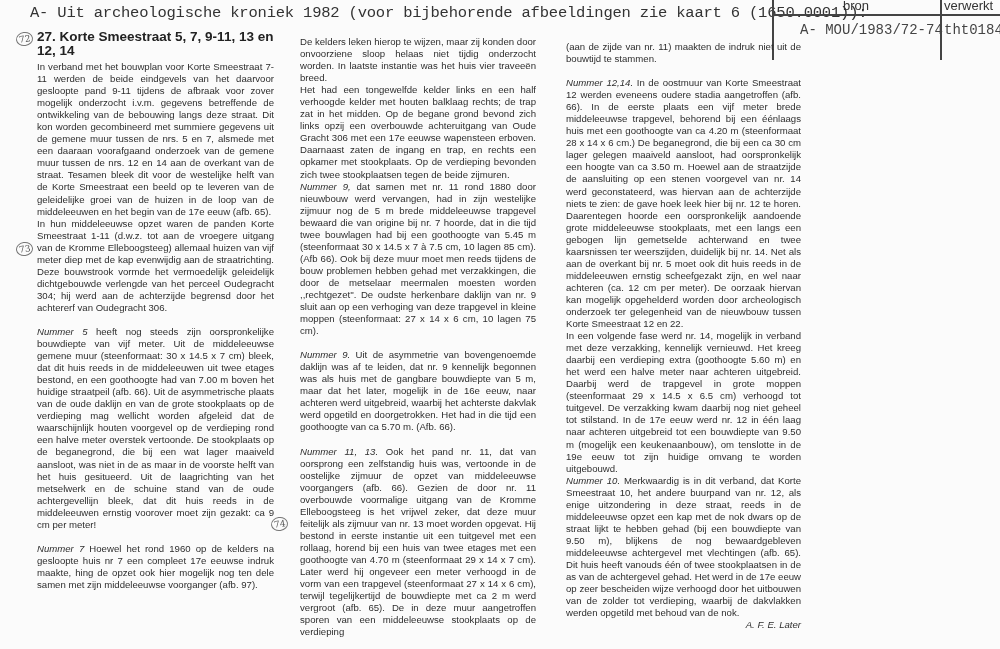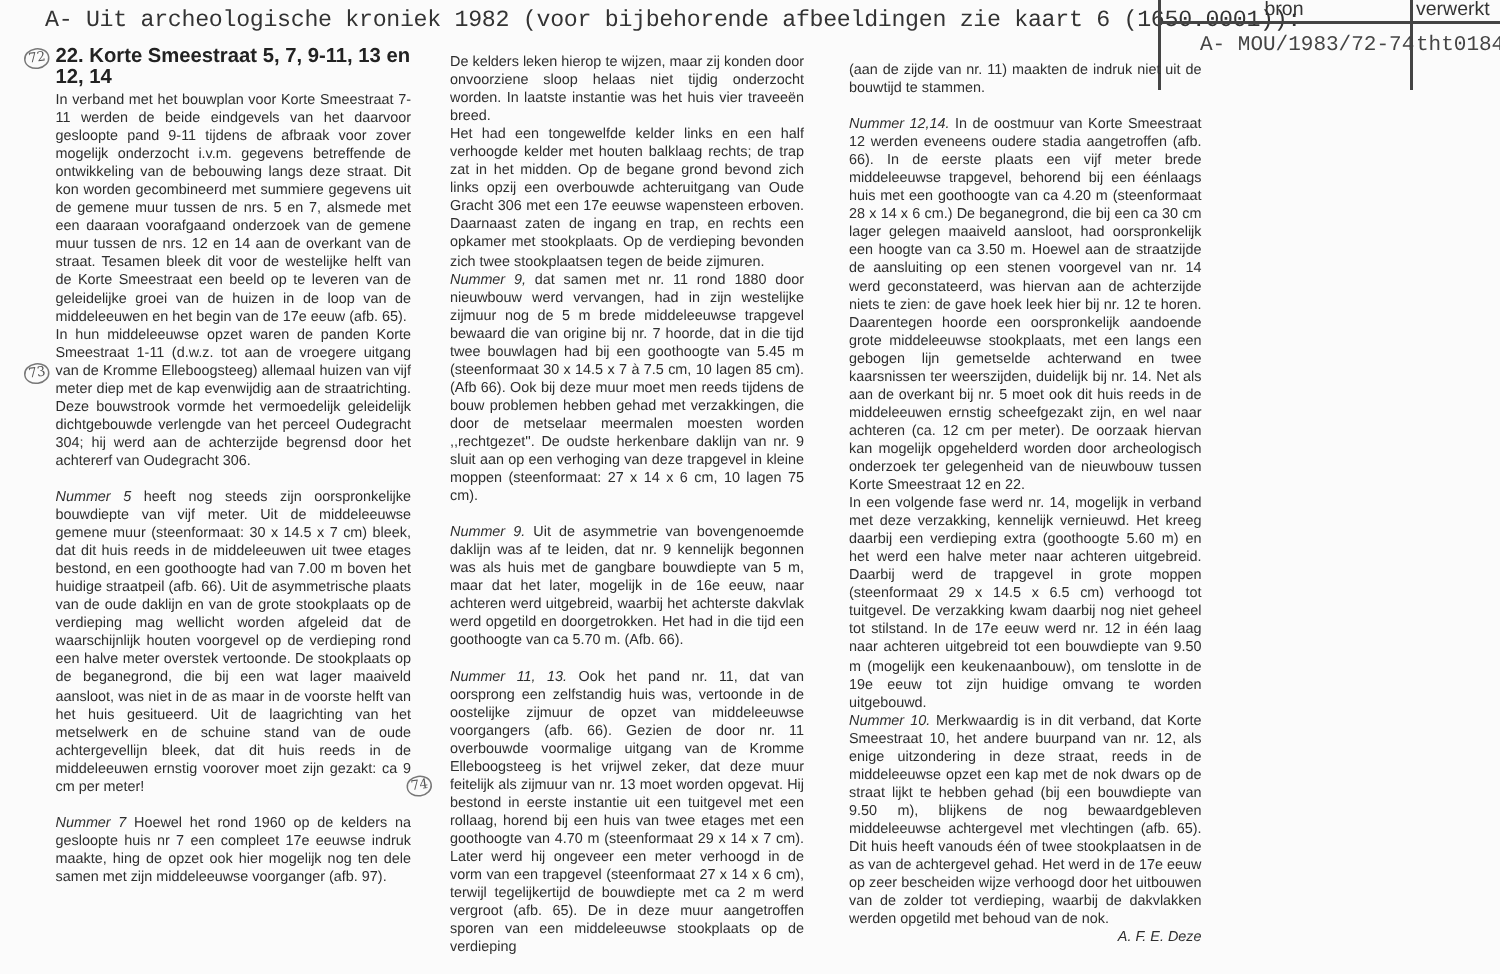--- a/index.html
+++ b/index.html
@@ -62,21 +62,21 @@
   <div class="h-verw">verwerkt</div>
   <div class="v-bron">A- MOU/1983/72-74</div>
   <div class="v-verw">tht0184</div>
 </div>
 
 <div class="margin-note n1">72</div>
 <div class="margin-note n2">73</div>
 <div class="margin-note n3">74</div>
 
 <div class="art-title">
-  <span>22.</span>
+  <span>27.</span>
   <span>Korte Smeestraat 5, 7, 9-11, 13 en 12, 14</span>
 </div>
 
 <div class="col col1">
   <p>In verband met het bouwplan voor Korte Smeestraat 7-11 werden de beide eindgevels van het daarvoor gesloopte pand 9-11 tijdens de afbraak voor zover mogelijk onderzocht i.v.m. gegevens betreffende de ontwikkeling van de bebouwing langs deze straat. Dit kon worden gecombineerd met summiere gegevens uit de gemene muur tussen de nrs. 5 en 7, alsmede met een daaraan voorafgaand onderzoek van de gemene muur tussen de nrs. 12 en 14 aan de overkant van de straat. Tesamen bleek dit voor de westelijke helft van de Korte Smeestraat een beeld op te leveren van de geleidelijke groei van de huizen in de loop van de middeleeuwen en het begin van de 17e eeuw (afb. 65).</p>
   <p>In hun middeleeuwse opzet waren de panden Korte Smeestraat 1-11 (d.w.z. tot aan de vroegere uitgang van de Kromme Elleboogsteeg) allemaal huizen van vijf meter diep met de kap evenwijdig aan de straatrichting. Deze bouwstrook vormde het vermoedelijk geleidelijk dichtgebouwde verlengde van het perceel Oudegracht 304; hij werd aan de achterzijde begrensd door het achtererf van Oudegracht 306.</p>
   <p class="gap"><em>Nummer 5</em><span> heeft nog steeds zijn oorspronkelijke bouwdiepte van vijf meter. Uit de middeleeuwse gemene muur (steenformaat: 30 x 14.5 x 7 cm) bleek, dat dit huis reeds in de middeleeuwen uit twee etages bestond, en een goothoogte had van 7.00 m boven het huidige straatpeil (afb. 66). Uit de asymmetrische plaats van de oude daklijn en van de grote stookplaats op de verdieping mag wellicht worden afgeleid dat de waarschijnlijk houten voorgevel op de verdieping rond een halve meter overstek vertoonde. De stookplaats op de beganegrond, die bij een wat lager maaiveld aansloot, was niet in de as maar in de voorste helft van het huis gesitueerd. Uit de laagrichting van het metselwerk en de schuine stand van de oude achtergevellijn bleek, dat dit huis reeds in de middeleeuwen ernstig voorover moet zijn gezakt: ca 9 cm per meter!</span></p>
   <p class="gap"><em>Nummer 7</em><span> Hoewel het rond 1960 op de kelders na gesloopte huis nr 7 een compleet 17e eeuwse indruk maakte, hing de opzet ook hier mogelijk nog ten dele samen met zijn middeleeuwse voorganger (afb. 97).</span></p>
 </div>
 
@@ -86,14 +86,14 @@
   <p><em>Nummer 9,</em><span> dat samen met nr. 11 rond 1880 door nieuwbouw werd vervangen, had in zijn westelijke zijmuur nog de 5 m brede middeleeuwse trapgevel bewaard die van origine bij nr. 7 hoorde, dat in die tijd twee bouwlagen had bij een goothoogte van 5.45 m (steenformaat 30 x 14.5 x 7 à 7.5 cm, 10 lagen 85 cm). (Afb 66). Ook bij deze muur moet men reeds tijdens de bouw problemen hebben gehad met verzakkingen, die door de metselaar meermalen moesten worden ,,rechtgezet''. De oudste herkenbare daklijn van nr. 9 sluit aan op een verhoging van deze trapgevel in kleine moppen (steenformaat: 27 x 14 x 6 cm, 10 lagen 75 cm).</span></p>
   <p class="gap"><em>Nummer 9.</em><span> Uit de asymmetrie van bovengenoemde daklijn was af te leiden, dat nr. 9 kennelijk begonnen was als huis met de gangbare bouwdiepte van 5 m, maar dat het later, mogelijk in de 16e eeuw, naar achteren werd uitgebreid, waarbij het achterste dakvlak werd opgetild en doorgetrokken. Het had in die tijd een goothoogte van ca 5.70 m. (Afb. 66).</span></p>
   <p class="gap"><em>Nummer 11, 13.</em><span> Ook het pand nr. 11, dat van oorsprong een zelfstandig huis was, vertoonde in de oostelijke zijmuur de opzet van middeleeuwse voorgangers (afb. 66). Gezien de door nr. 11 overbouwde voormalige uitgang van de Kromme Elleboogsteeg is het vrijwel zeker, dat deze muur feitelijk als zijmuur van nr. 13 moet worden opgevat. Hij bestond in eerste instantie uit een tuitgevel met een rollaag, horend bij een huis van twee etages met een goothoogte van 4.70 m (steenformaat 29 x 14 x 7 cm). Later werd hij ongeveer een meter verhoogd in de vorm van een trapgevel (steenformaat 27 x 14 x 6 cm), terwijl tegelijkertijd de bouwdiepte met ca 2 m werd vergroot (afb. 65). De in deze muur aangetroffen sporen van een middeleeuwse stookplaats op de verdieping</span></p>
 </div>
 
 <div class="col col3">
   <p>(aan de zijde van nr. 11) maakten de indruk niet uit de bouwtijd te stammen.</p>
   <p class="gap"><em>Nummer 12,14.</em><span> In de oostmuur van Korte Smeestraat 12 werden eveneens oudere stadia aangetroffen (afb. 66). In de eerste plaats een vijf meter brede middeleeuwse trapgevel, behorend bij een éénlaags huis met een goothoogte van ca 4.20 m (steenformaat 28 x 14 x 6 cm.) De beganegrond, die bij een ca 30 cm lager gelegen maaiveld aansloot, had oorspronkelijk een hoogte van ca 3.50 m. Hoewel aan de straatzijde de aansluiting op een stenen voorgevel van nr. 14 werd geconstateerd, was hiervan aan de achterzijde niets te zien: de gave hoek leek hier bij nr. 12 te horen. Daarentegen hoorde een oorspronkelijk aandoende grote middeleeuwse stookplaats, met een langs een gebogen lijn gemetselde achterwand en twee kaarsnissen ter weerszijden, duidelijk bij nr. 14. Net als aan de overkant bij nr. 5 moet ook dit huis reeds in de middeleeuwen ernstig scheefgezakt zijn, en wel naar achteren (ca. 12 cm per meter). De oorzaak hiervan kan mogelijk opgehelderd worden door archeologisch onderzoek ter gelegenheid van de nieuwbouw tussen Korte Smeestraat 12 en 22.</span></p>
   <p>In een volgende fase werd nr. 14, mogelijk in verband met deze verzakking, kennelijk vernieuwd. Het kreeg daarbij een verdieping extra (goothoogte 5.60 m) en het werd een halve meter naar achteren uitgebreid. Daarbij werd de trapgevel in grote moppen (steenformaat 29 x 14.5 x 6.5 cm) verhoogd tot tuitgevel. De verzakking kwam daarbij nog niet geheel tot stilstand. In de 17e eeuw werd nr. 12 in één laag naar achteren uitgebreid tot een bouwdiepte van 9.50 m (mogelijk een keukenaanbouw), om tenslotte in de 19e eeuw tot zijn huidige omvang te worden uitgebouwd.</p>
   <p><em>Nummer 10.</em><span> Merkwaardig is in dit verband, dat Korte Smeestraat 10, het andere buurpand van nr. 12, als enige uitzondering in deze straat, reeds in de middeleeuwse opzet een kap met de nok dwars op de straat lijkt te hebben gehad (bij een bouwdiepte van 9.50 m), blijkens de nog bewaardgebleven middeleeuwse achtergevel met vlechtingen (afb. 65). Dit huis heeft vanouds één of twee stookplaatsen in de as van de achtergevel gehad. Het werd in de 17e eeuw op zeer bescheiden wijze verhoogd door het uitbouwen van de zolder tot verdieping, waarbij de dakvlakken werden opgetild met behoud van de nok.</span></p>
-  <p class="author">A. F. E. Deze</p>
+  <p class="author">A. F. E. Later</p>
 </div>
 
 </body></html>

